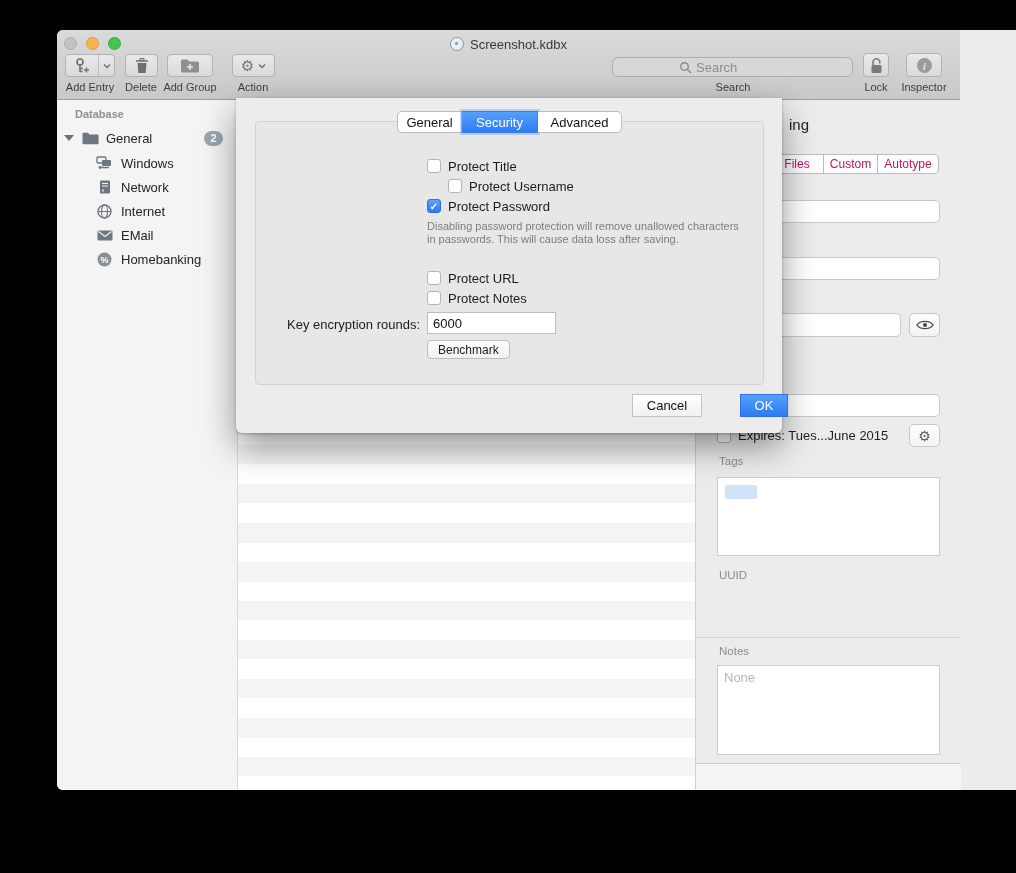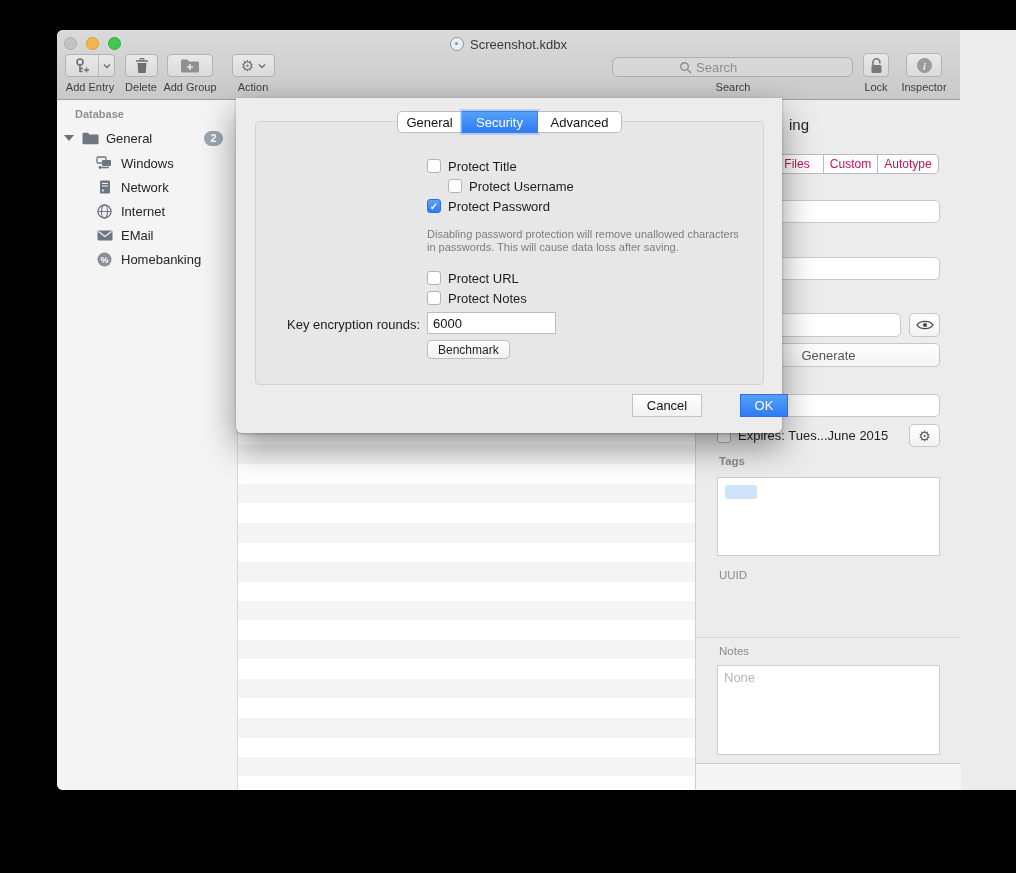--- a/index.html
+++ b/index.html
@@ -106,21 +106,21 @@
            border-radius:0 0 6px 6px; box-shadow:0 14px 34px rgba(0,0,0,.42), 0 1px 3px rgba(0,0,0,.25);
            z-index:10; }
   .sheet .seg-row { left:161px; top:13px; height:22px; z-index:2; }
   .sheet .seg { font-size:13px; color:#111; background:#fff; }
   .sheet .seg.sel { background:linear-gradient(#55a0f9,#2e7cf5); color:#fff;
                     box-shadow:0 0 0 2px rgba(77,150,248,.35); border-color:#3a7de0; }
   .groupbox { position:absolute; left:19px; top:23px; width:509px; height:264px;
               background:#e7e7e7; border:1px solid #d2d2d2; border-radius:4px; }
   .cb-row { position:absolute; left:191px; display:flex; align-items:center; gap:7px; height:16px; }
   .cb-row .cblabel { font-size:13px; color:#1c1c1c; }
-  .help-text { position:absolute; left:191px; top:130px; width:322px; font-size:11px;
+  .help-text { position:absolute; left:191px; top:122px; width:322px; font-size:11px;
                line-height:13px; color:#7d7d7d; }
   .key-label { position:absolute; left:20px; top:219px; width:164px; text-align:right;
                font-size:13px; color:#1c1c1c; }
   .key-field { position:absolute; left:191px; top:214px; width:129px; height:22px; background:#fff;
                border:1px solid #bdbdbd; font-size:13px; color:#111; padding:0 5px;
                font-family:"Liberation Sans",sans-serif; outline:none; }
   .bench-btn { position:absolute; left:191px; top:242px; height:19px; padding:0 10px;
                background:linear-gradient(#fdfdfd,#f1f1f1); border:1px solid #bcbcbc; border-radius:4px;
                font-size:12px; color:#222; display:flex; align-items:center; }
   .dlg-btn { position:absolute; top:296px; height:23px; border-radius:0; font-size:13px;
@@ -310,32 +310,31 @@
 
       <input class="pfield" style="top: 100px;">
       <input class="pfield" style="top: 157px;">
       <input class="pfield" style="top: 213px; width: 184px; height: 24px;">
       <div class="sq-btn" style="top:213px; height:24px;">
         <svg width="18" height="12" viewBox="0 0 18 12">
           <path d="M1,6 C4,1.2 14,1.2 17,6 C14,10.8 4,10.8 1,6 z" fill="none" stroke="#4a4a4a" stroke-width="1.4"></path>
           <circle cx="9" cy="6" r="2.1" fill="#4a4a4a"></circle>
         </svg>
       </div>
-      <div class="gen-btn">Generate</div>
       <input class="pfield" style="top: 294px;">
 
       <div class="expires-row">
         <span class="cb"></span>
         <span class="xlabel">Expires: Tues...June 2015</span>
       </div>
       <div class="sq-btn" style="top:324px;">
         <span class="gear-glyph" style="font-size:14px; color:#5c5c5c;">⚙</span>
       </div>
 
-      <div class="plabel" style="top:355px;font-weight:bold;">Tags</div>
+      <div class="plabel" style="top:355px;">Tags</div>
       <div class="pbox" style="top:377px; height:79px;">
         <span class="tag-pill"></span>
       </div>
 
       <div class="plabel" style="top:469px;">UUID</div>
 
       <div class="p-divider" style="top:537px;"></div>
 
       <div class="plabel" style="top:545px;">Notes</div>
       <textarea class="notes-area" placeholder="None" style=""></textarea>

